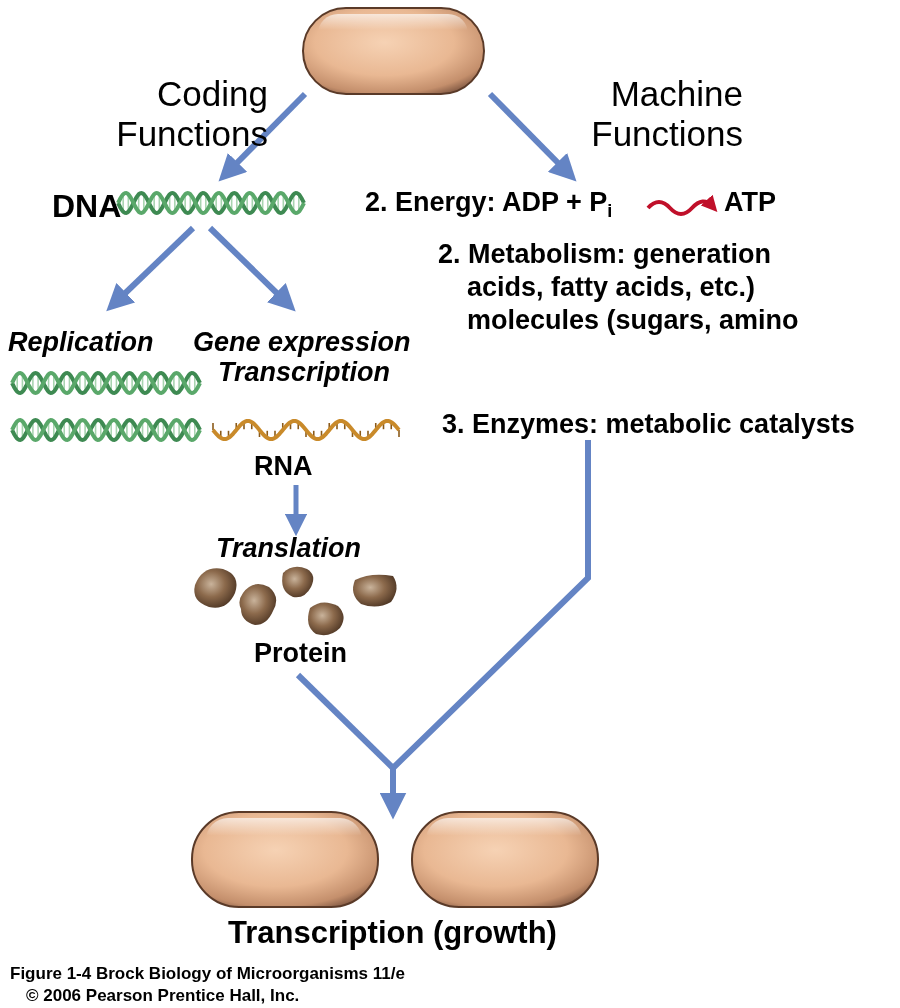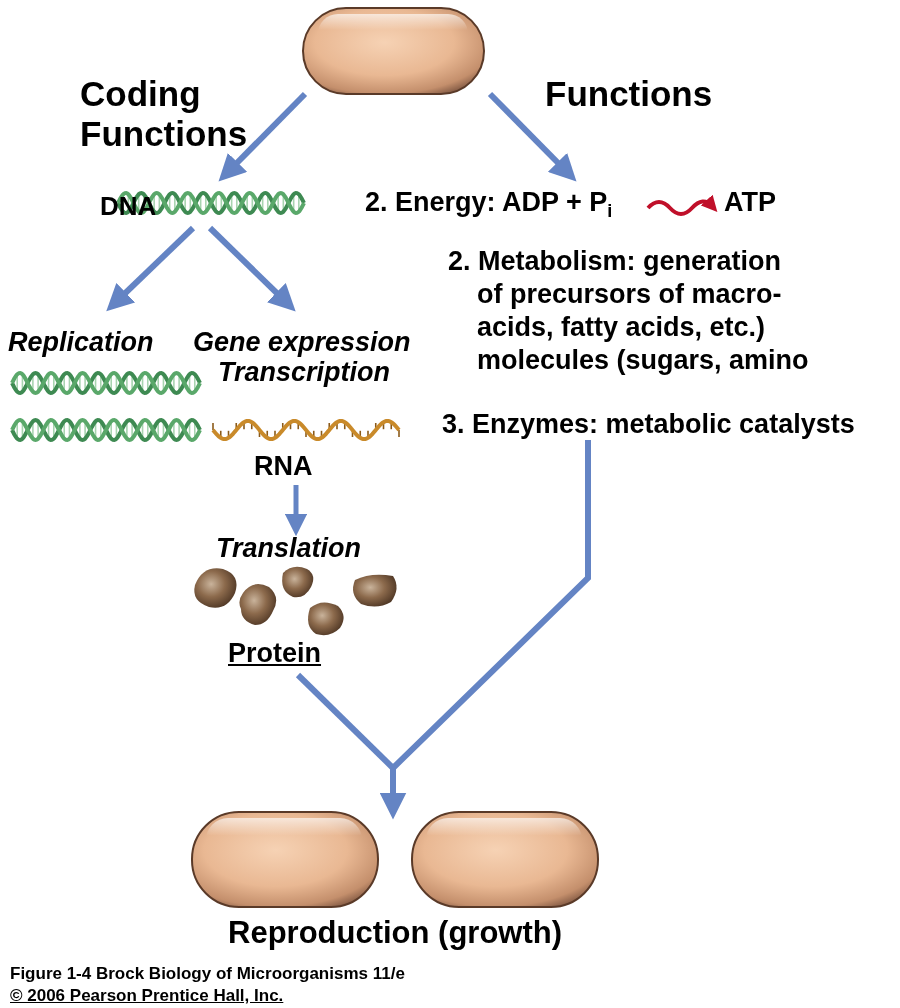--- a/index.html
+++ b/index.html
@@ -1,21 +1,21 @@
 <!DOCTYPE html>
 <html><head>
 <meta charset="utf-8">
 <style>
   html, body { margin: 0; padding: 0; background: #ffffff; }
   body { width: 900px; height: 1008px; position: relative; overflow: hidden;
          font-family: "Liberation Sans", "DejaVu Sans", sans-serif; color: #000; }
   .abs { position: absolute; }
   .i { font-style: italic; font-weight: bold; }
   svg.layer { position: absolute; left: 0; top: 0; }
-  .heading { font-size: 35px; line-height: 40px; text-align: left; font-weight: bold; }
+  .heading { font-size: 35px; line-height: 40px; text-align: right; font-weight: normal; margin-left: 8px; }
   .txt { font-size: 27px; font-weight: bold; line-height: 33px; white-space: nowrap; }
   .small { font-size: 17px; font-weight: bold; line-height: 21px; white-space: nowrap; }
 </style>
 </head>
 <body>
 
 <svg class="layer" width="900" height="1008" viewBox="0 0 900 1008">
   <defs>
     <radialGradient id="cellGrad" cx="45%" cy="40%" r="70%">
       <stop offset="0%" stop-color="#f6d2b4"></stop>
@@ -229,40 +229,40 @@
     <rect x="412" y="812" width="186" height="95" rx="47" fill="url(#cellGrad)" stroke="#5a3a28" stroke-width="2"></rect>
     <rect x="426" y="818" width="156" height="44" rx="22" fill="url(#cellShine)"></rect>
   </g>
 </svg>
 
 <div class="abs heading" style="left:80px; top:74px; width:180px;">
   <div>Coding</div>
   <div>Functions</div>
 </div>
 <div class="abs heading" style="left:545px; top:74px; width:190px;">
+  <div>Machine</div>
   <div>Functions</div>
 </div>
 
-<div class="abs txt" style="left:52px; top:190px; font-size:26px;margin-left:48px;">DNA</div>
+<div class="abs txt" style="left:52px; top:190px; font-size:32px;">DNA</div>
 <div class="abs txt i" style="left:8px; top:326px;">Replication</div>
 <div class="abs txt i" style="left:193px; top:326px;">Gene expression</div>
 <div class="abs txt i" style="left:218px; top:356px;">Transcription</div>
 <div class="abs txt" style="left:254px; top:450px;">RNA</div>
 <div class="abs txt i" style="left:216px; top:532px;">Translation</div>
-<div class="abs txt" style="left:228px; top:637px;text-decoration:underline;">Protein</div>
+<div class="abs txt" style="left:254px; top:637px;">Protein</div>
 
 <div class="abs txt" style="left:365px; top:186px;">
   <span>2. Energy: ADP + P</span><sub style="font-size:18px;">i</sub>
 </div>
 <div class="abs txt" style="left:724px; top:186px;">ATP</div>
 
-<div class="abs txt" style="left:448px; top:238px;margin-top:7px;">
+<div class="abs txt" style="left:438px; top:238px;">
   <div>2. Metabolism: generation</div>
-  <div style="padding-left:29px;">of precursors of macro-</div>
   <div style="padding-left:29px;">acids, fatty acids, etc.)</div>
   <div style="padding-left:29px;">molecules (sugars, amino</div>
 </div>
 <div class="abs txt" style="left:442px; top:408px;">3. Enzymes: metabolic catalysts</div>
 
-<div class="abs txt" style="left:228px; top:916px; font-size:31px;">Reproduction (growth)</div>
+<div class="abs txt" style="left:228px; top:916px; font-size:31px;">Transcription (growth)</div>
 
 <div class="abs small" style="left:10px; top:963px;">Figure 1-4  Brock Biology of Microorganisms 11/e</div>
-<div class="abs small" style="left:10px; top:985px;text-decoration:underline;">© 2006 Pearson Prentice Hall, Inc.</div>
+<div class="abs small" style="left:26px; top:985px;">© 2006 Pearson Prentice Hall, Inc.</div>
 
 </body></html>

